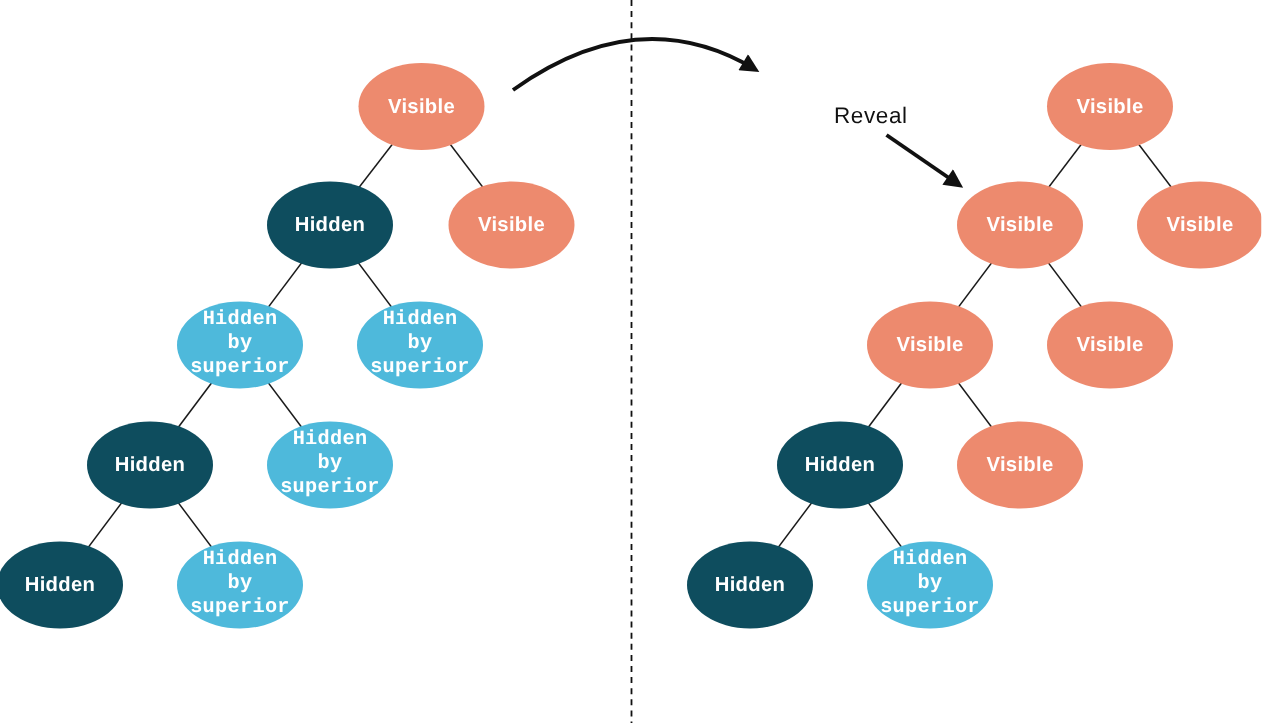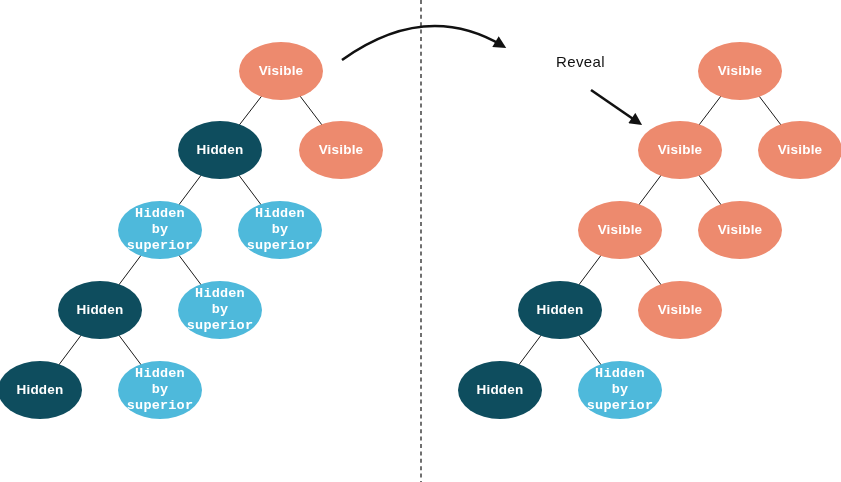--- a/index.html
+++ b/index.html
@@ -34,21 +34,21 @@
     line-height: 1.18;
     letter-spacing: 0.2px;
     padding: 2px 5px;
   }
   .state-visible { background: var(--c-visible, #ED8A6E); text-align: center; }
   .state-hidden  { background: var(--c-hidden, #0E4D5E); }
   .state-hbs     { background: var(--c-hbs, #4EB9DB); font-family: Liberation Mono, monospace; }
   #reveal-label {
     position: absolute;
     left: 556px;
-    top: 53px;
+    top: 69px;
     font-size: 15px;
     letter-spacing: 0.4px;
     color: var(--c-ink, #111111);
   }
 </style>
 </head>
 <body>
 
 <div id="canvas">
 

